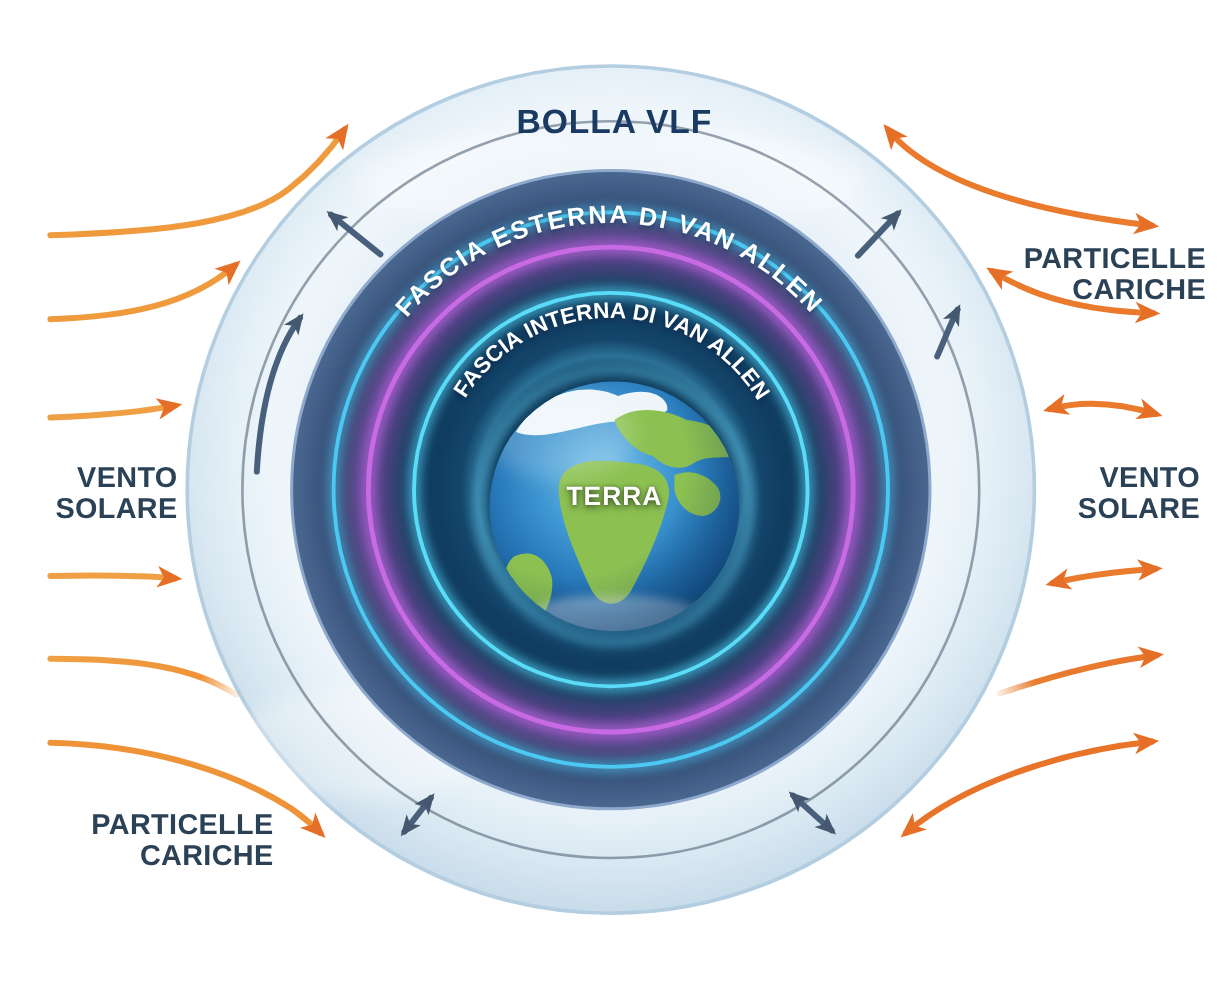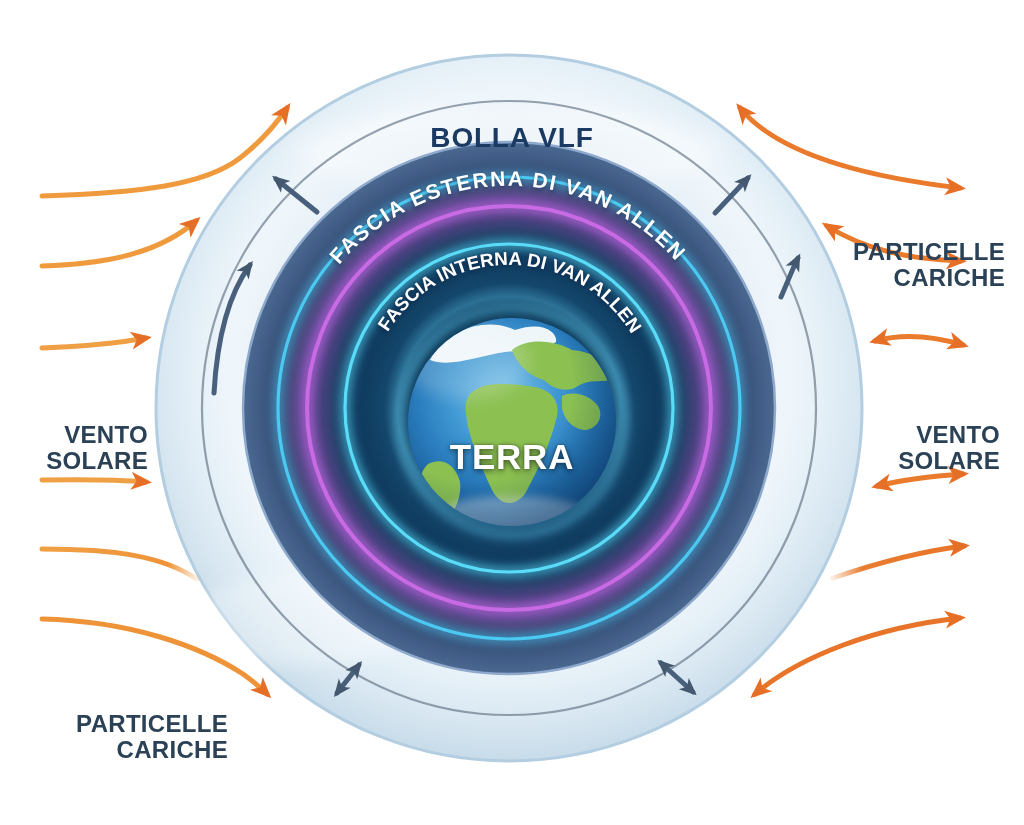--- a/index.html
+++ b/index.html
@@ -3,26 +3,26 @@
 <meta charset="utf-8">
 <style>
   html,body{margin:0;padding:0;background:#ffffff;}
   .stage{
     position:relative;width:1024px;height:825px;background:#ffffff;overflow:hidden;
     font-family:"Liberation Sans",sans-serif;
   }
   .stage svg{position:absolute;left:0;top:0;}
   .lbl{
     position:absolute;text-align:center;font-weight:bold;color:#2b4156;
-    line-height:1.08;letter-spacing:0.3px;margin-top:36px;
+    line-height:1.08;letter-spacing:0.3px;
   }
   .lbl.title{font-size:28px;color:#1b3a63;letter-spacing:0.8px;}
   .lbl.side{font-size:24px;text-align:right;}
   .lbl.terra{
-    font-size:35px;color:#ffffff;letter-spacing:0.8px;
+    font-size:22px;color:#ffffff;letter-spacing:0.8px;
     text-shadow:0 2px 6px rgba(0,0,0,0.55), 0 0 3px rgba(0,0,0,0.35);
   }
   .belt-text{
     font-weight:bold;fill:#ffffff;
     filter:drop-shadow(0 2px 2px rgba(10,20,50,0.45));
   }
 </style>
 </head>
 <body>
 

